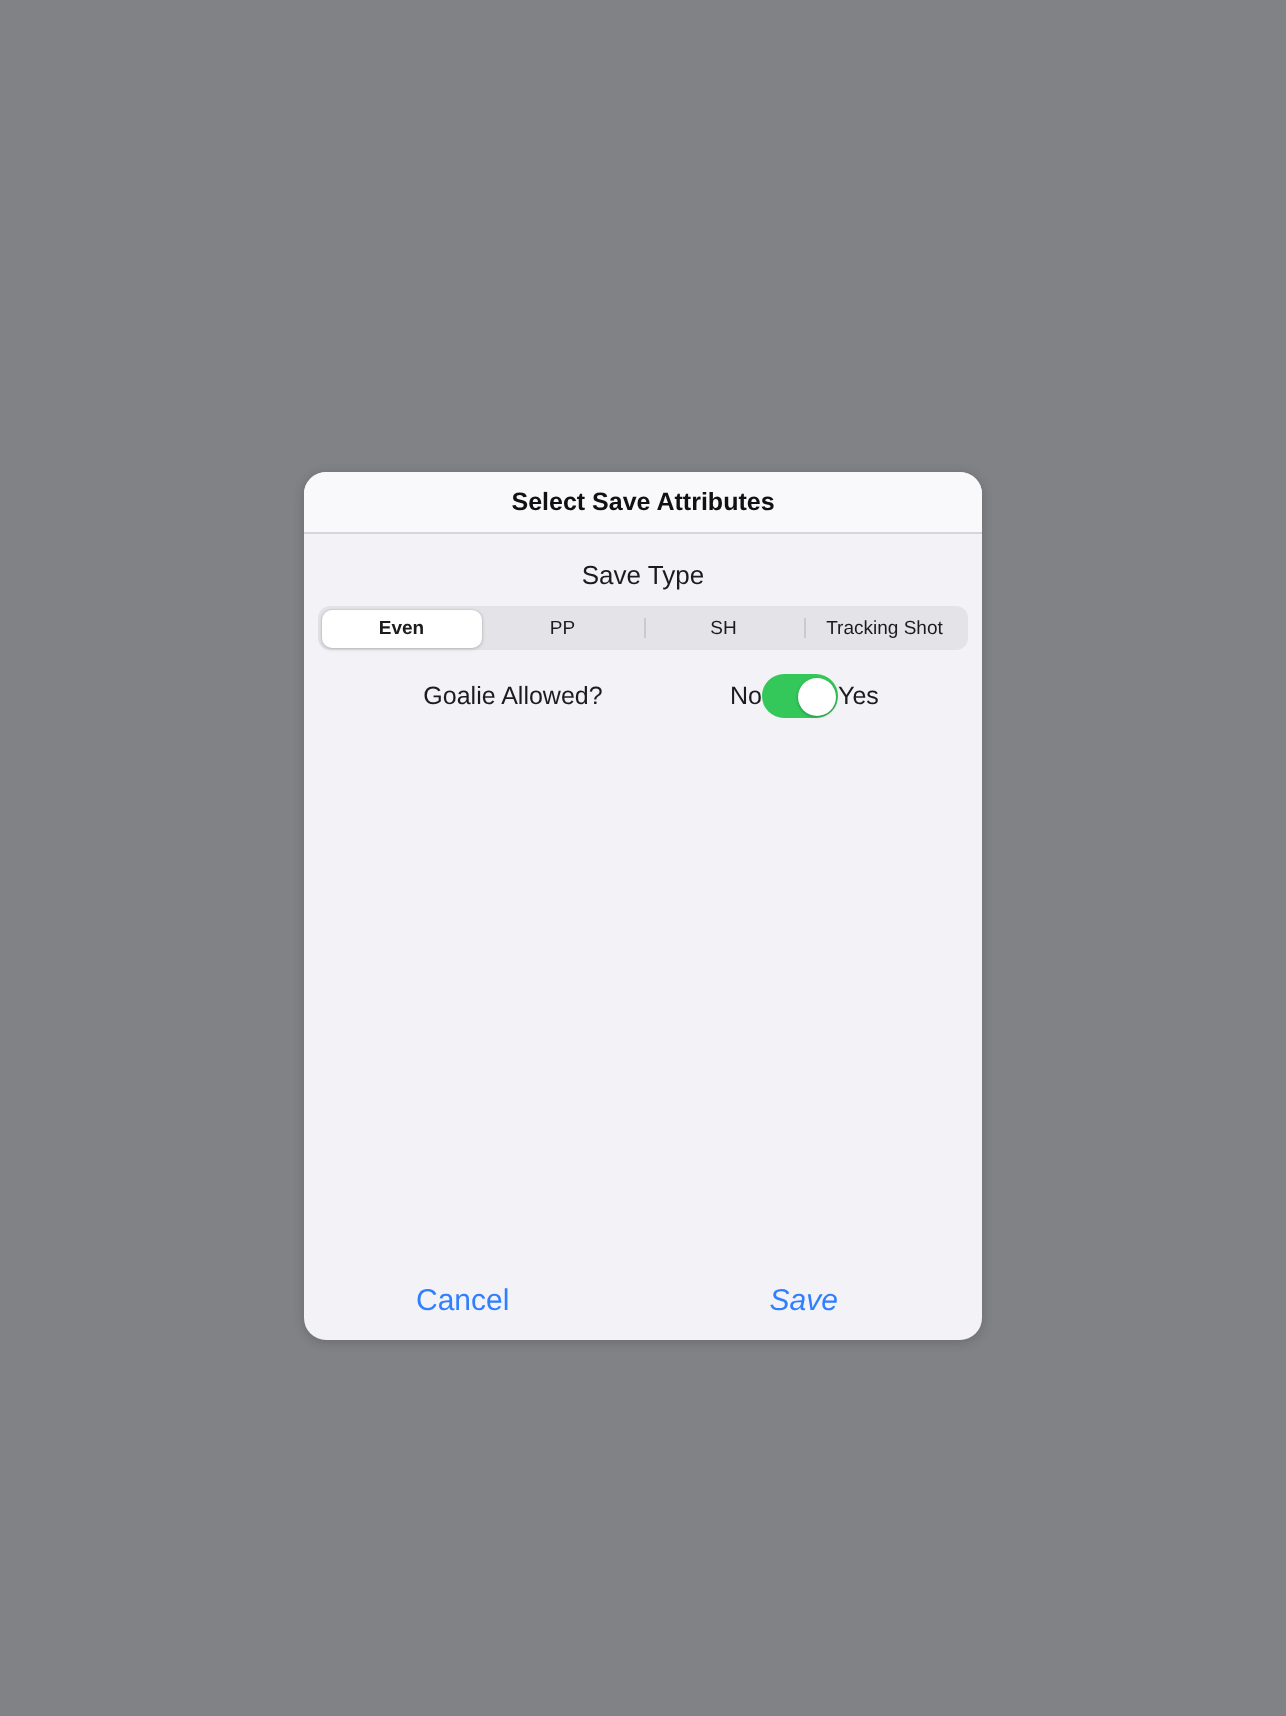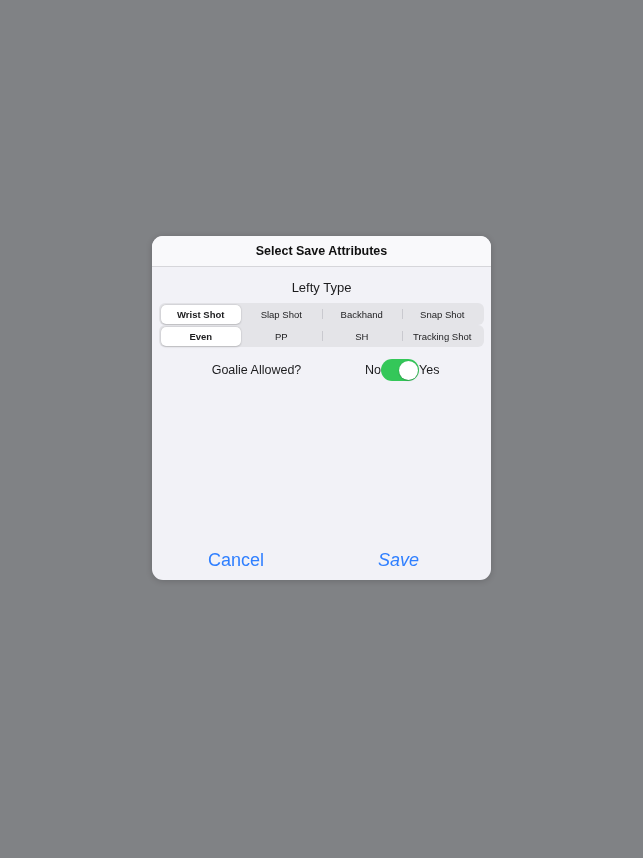--- a/index.html
+++ b/index.html
@@ -68,21 +68,21 @@
   
   .goal-area { position: relative; margin-top: 10px; height: 240px; }
   .goal-area svg { display: block; margin: 0 auto; }
 
   
   #dim { position: absolute; inset: 0; background: #808285; }
 
   
   #modal {
     position: absolute; left: 152px; top: 236px;
-    width: 339px; height: 344px;
+    width: 339px; height: 434px;
     background: #f2f2f7; border-radius: 11px;
     overflow: hidden;
     box-shadow: 0 1px 6px rgba(0,0,0,0.18);
     display: flex; flex-direction: column;
   }
   .modal-header {
     height: 31px; background: #f9f9fb;
     border-bottom: 0.5px solid #d6d6da;
     display: flex; align-items: center; justify-content: center;
     font-size: 12.5px; font-weight: bold; color: #111;
@@ -127,21 +127,21 @@
     position: absolute; top: 1.5px; right: 1.5px;
     width: 19px; height: 19px; border-radius: 50%;
     background: #fff; box-shadow: 0 0.5px 1.5px rgba(0,0,0,0.3);
   }
   .rebound-yes { width: 46px; }
 
   .modal-footer {
     height: 40px; display: flex; align-items: center;
     padding: 0 24px;
   }
-  .footer-btn { font-size: 18px; color: #2f7fff; }
+  .footer-btn { font-size: 15px; color: #2f7fff; }
   .footer-btn.cancel { margin-left: 32px; }
   .footer-btn.save { margin-left: auto; margin-right: 48px; }
 </style>
 </head>
 <body>
 
 <div id="root">
 
   <div id="app-screen">
 
@@ -267,40 +267,22 @@
   <div id="dim" style="background: rgb(128, 130, 133);"></div>
 
   <div id="modal">
 
     <div class="modal-header">
       <span>Select Save Attributes</span>
     </div>
 
     <div class="modal-body">
 
-      <div class="section-title">Lefty Type</div>
-
-      <div class="seg">
-        <div class="seg-item sel nodiv">
-
-          <span>Wrist Shot</span>
-        </div>
-        <div class="seg-item nodiv">
-
-          <span>Slap Shot</span>
-        </div>
-        <div class="seg-item">
-          <span class="divider"></span>
-          <span>Backhand</span>
-        </div>
-        <div class="seg-item">
-          <span class="divider"></span>
-          <span>Snap Shot</span>
-        </div>
-      </div>
+      <div class="section-title">Save Type</div>
+
 
 
       <div class="seg">
         <div class="seg-item sel nodiv">
 
           <span>Even</span>
         </div>
         <div class="seg-item nodiv">
 
           <span>PP</span>

